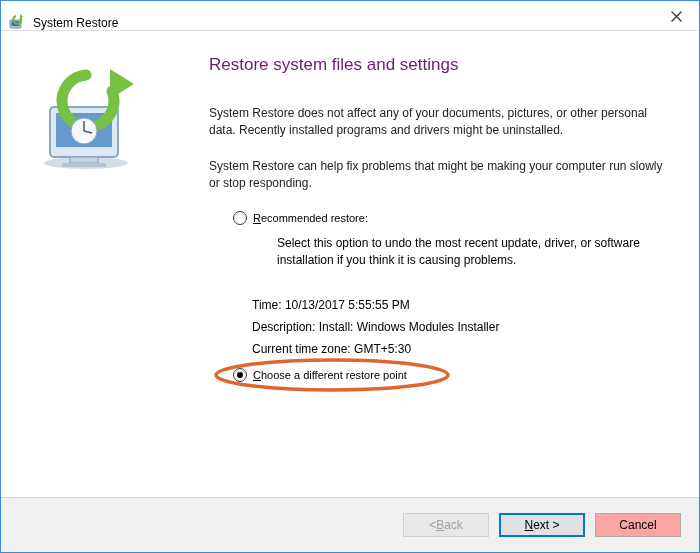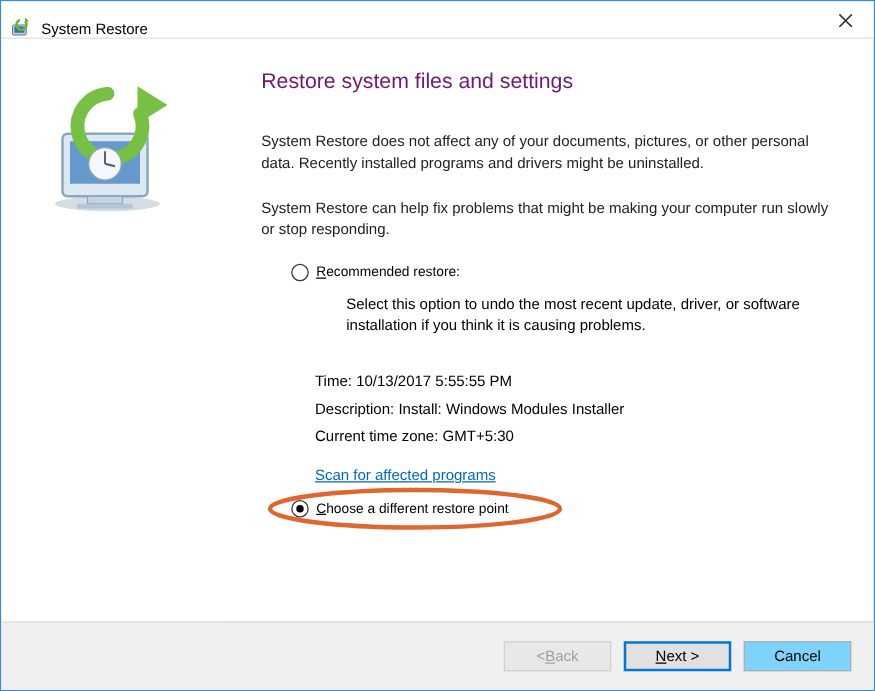--- a/index.html
+++ b/index.html
@@ -134,21 +134,21 @@
     display: flex;
     align-items: center;
     justify-content: flex-end;
     padding: 0 18px;
     gap: 10px;
   }
   .btn {
     min-width: 86px;
     height: 24px;
     font-size: 12px;
-    background: #7dd3fc;
+    background: #fca5a5;
     border: 1px solid #adadad;
     display: inline-flex; align-items: center; justify-content: center;
     cursor: pointer;
     padding: 0 12px;
   }
   .btn.disabled {
     color: #a0a0a0;
     background: #e8e8e8;
     border-color: #cfcfcf;
     cursor: default;
@@ -206,21 +206,20 @@
       <div class="radio-row">
         <span class="radio"></span>
         <span class="radio-label"><span class="mn">R</span><span>ecommended restore:</span></span>
       </div>
       <p class="sub-desc">Select this option to undo the most recent update, driver, or software installation if you think it is causing problems.</p>
 
       <div class="details">
         <div><span>Time:</span> <span>10/13/2017 5:55:55 PM</span></div>
         <div><span>Description:</span> <span>Install: Windows Modules Installer</span></div>
         <div><span>Current time zone:</span> <span>GMT+5:30</span></div>
-        <a class="link">Scan for affected programs</a>
       </div>
 
       <div class="second-radio-wrap">
         <svg class="highlight-ellipse" viewBox="0 0 242 38">
           <ellipse cx="121" cy="19" rx="116" ry="15" fill="none" stroke="#e0662f" stroke-width="3.5"></ellipse>
         </svg>
         <div class="radio-row" style="margin-bottom:0">
           <span class="radio selected"></span>
           <span class="radio-label"><span class="mn">C</span><span>hoose a different restore point</span></span>
         </div>

